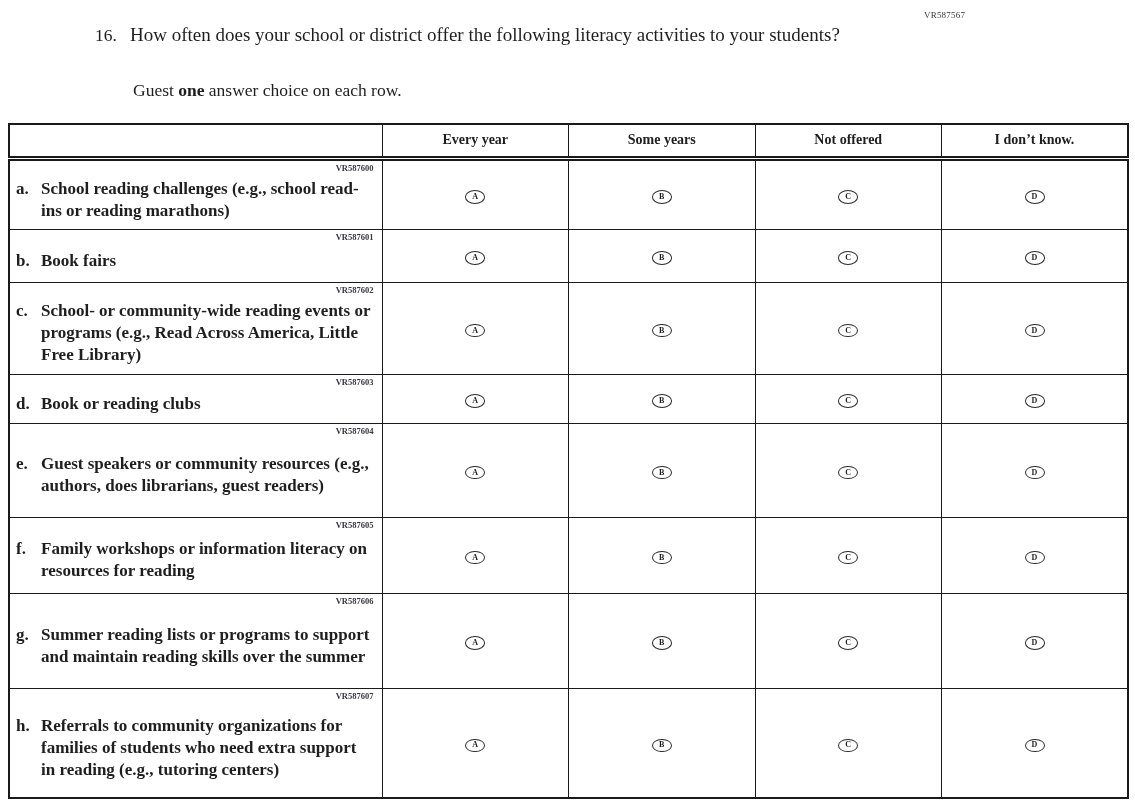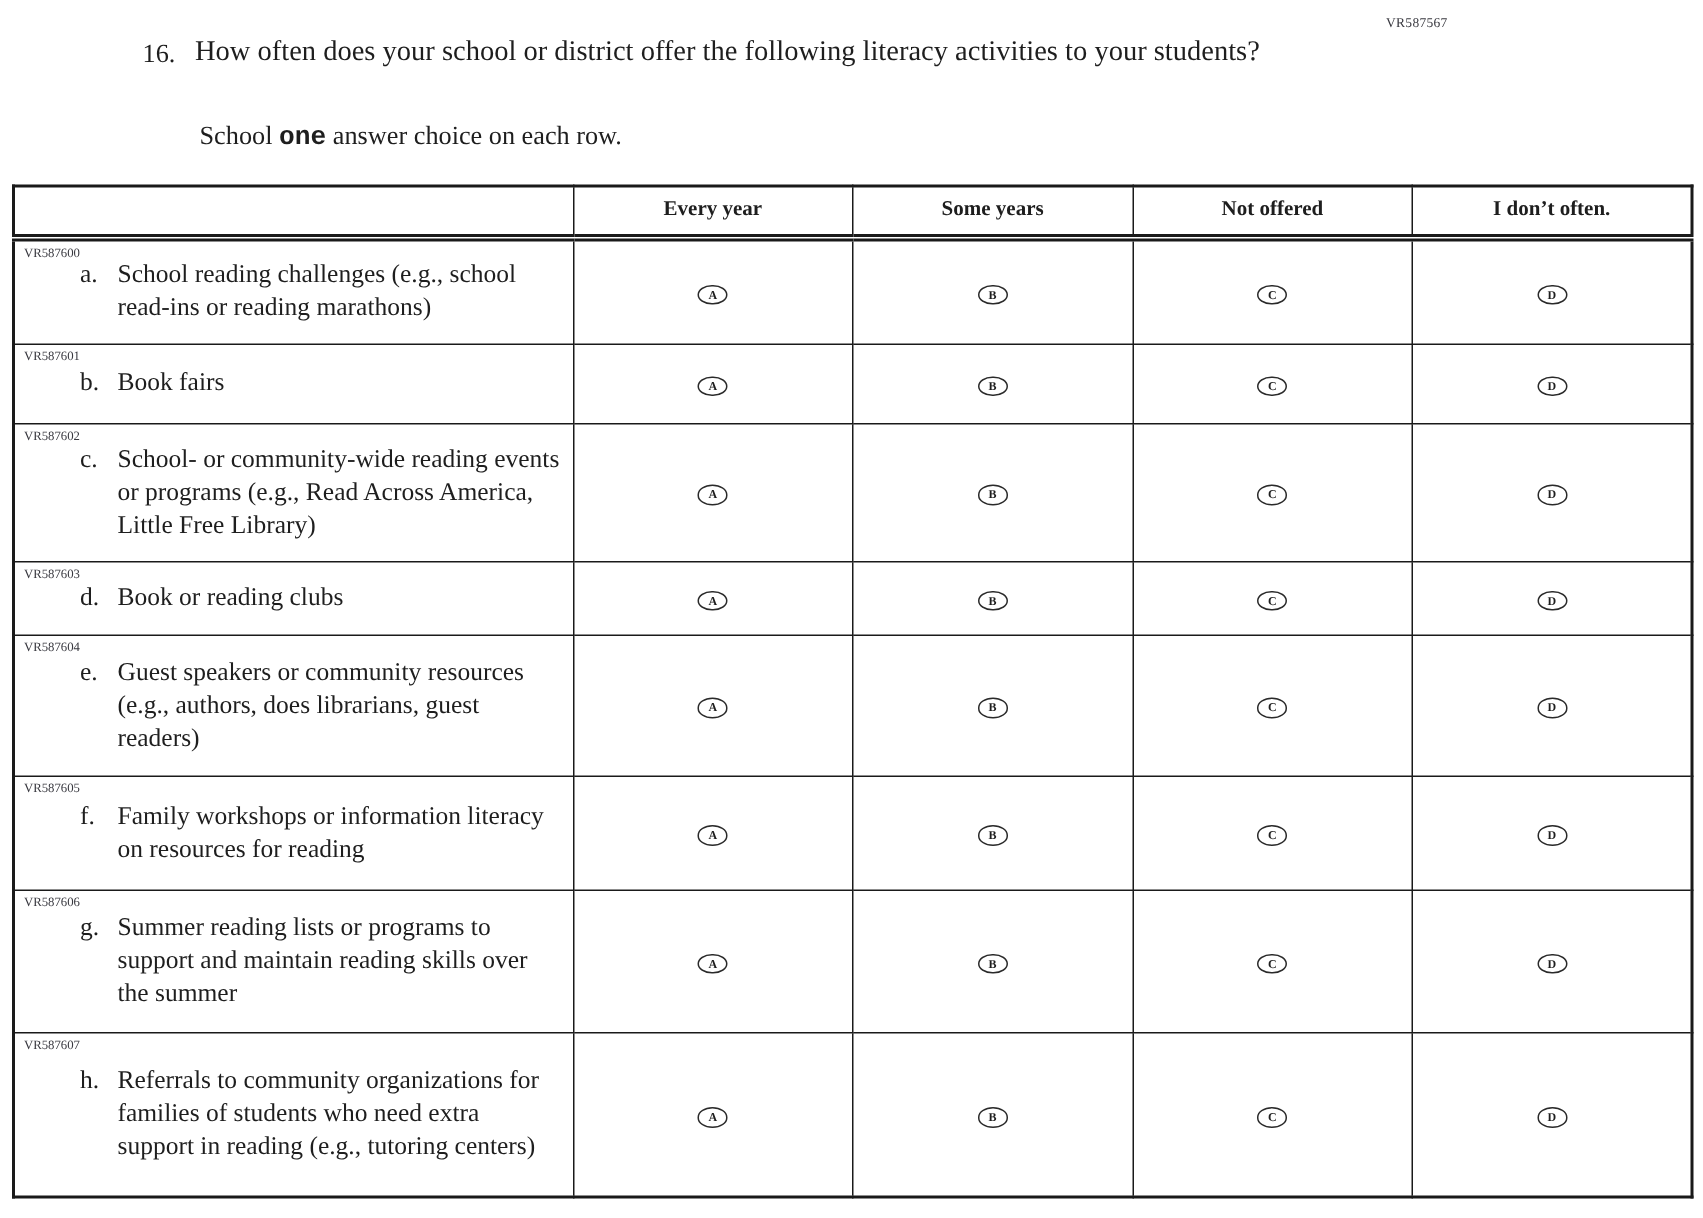--- a/index.html
+++ b/index.html
@@ -6,34 +6,34 @@
   html,body { width:1135px; height:812px; background:#ffffff; font-family:"Liberation Serif", serif; color:#1e1e1e; }
   .page { position:relative; width:1135px; height:812px; overflow:hidden; }
 
   .vr-top { position:absolute; left:924px; top:10px; font-size:9px; color:#38383f; letter-spacing:0.2px; }
 
   .question { position:absolute; left:95px; top:22px; width:760px; display:flex; }
   .qnum { font-weight:normal; font-size:17.5px; width:35px; flex:none; line-height:26px; }
   .qtext { font-size:19px; line-height:26px; width:718px; }
 
   .instruction { position:absolute; left:133px; top:78px; font-size:17.5px; line-height:24px; }
-  .instruction b { font-weight:bold;font-family:Liberation Mono, monospace; }
+  .instruction b { font-weight:bold; }
 
   table.grid { position:absolute; left:8px; top:123px; width:1119px; border-collapse:collapse; table-layout:fixed; }
   table.grid, table.grid td, table.grid th { border:1.5px solid #1a1a1a; }
   table.grid { border:2.5px solid #1a1a1a; }
 
   th.hcell { font-size:14px; font-weight:bold; text-align:center; vertical-align:middle; height:34px; }
   tr.hrow th { border-bottom:5px double #1a1a1a; }
 
   col.c-stub { width:373px; }
   col.c-opt  { width:186.5px; }
 
   td.stub { vertical-align:top; padding:2px 8px 3px 6px; }
-  .stub-wrap { display:flex; flex-direction:row; height:100%; }
+  .stub-wrap { display:flex; flex-direction:column; height:100%;font-weight:bold; }
   .vr { text-align:right; font-size:8.5px; line-height:11px; color:#38383f; flex:none; }
   .item { display:flex; align-items:baseline; margin:auto 0; font-size:17px; line-height:22px; }
   .ltr { width:25px; flex:none; }
   .txt { flex:1; }
 
   td.opt { text-align:center; vertical-align:middle; }
   .bubble { display:inline-flex; width:20px; height:13.5px; border:1.4px solid #2a2a2a; border-radius:50%;
             align-items:center; justify-content:center; cursor:pointer; background:#fff; }
   .bubble span { font-size:8px; font-weight:bold; line-height:1; transform:translateY(0.2px); }
 
@@ -52,38 +52,38 @@
 <div class="page">
 
   <div class="vr-top">VR587567</div>
 
   <div class="question">
     <span class="qnum">16.</span>
     <div class="qtext">How often does your school or district offer the following literacy activities to your students?</div>
   </div>
 
   <div class="instruction">
-    <span>School </span><b>one</b><span> answer choice on each row.</span>
+    <span>Guest </span><b>one</b><span> answer choice on each row.</span>
   </div>
 
   <table class="grid">
     <colgroup>
       <col class="c-stub">
         <col class="c-opt">
         <col class="c-opt">
         <col class="c-opt">
         <col class="c-opt">
     </colgroup>
     <tbody>
         <tr class="hrow">
       <th class="hcell"></th>
       <th class="hcell">Every year</th>
       <th class="hcell">Some years</th>
       <th class="hcell">Not offered</th>
-      <th class="hcell">I don’t often.</th>
+      <th class="hcell">I don’t know.</th>
     </tr>
 
     <tr class="ra">
       <td class="stub">
         <div class="stub-wrap">
           <div class="vr">VR587600</div>
           <div class="item">
                 <span class="ltr">a.</span>
                 <span class="txt">School reading challenges (e.g., school read-ins or reading marathons)</span>
               </div>

